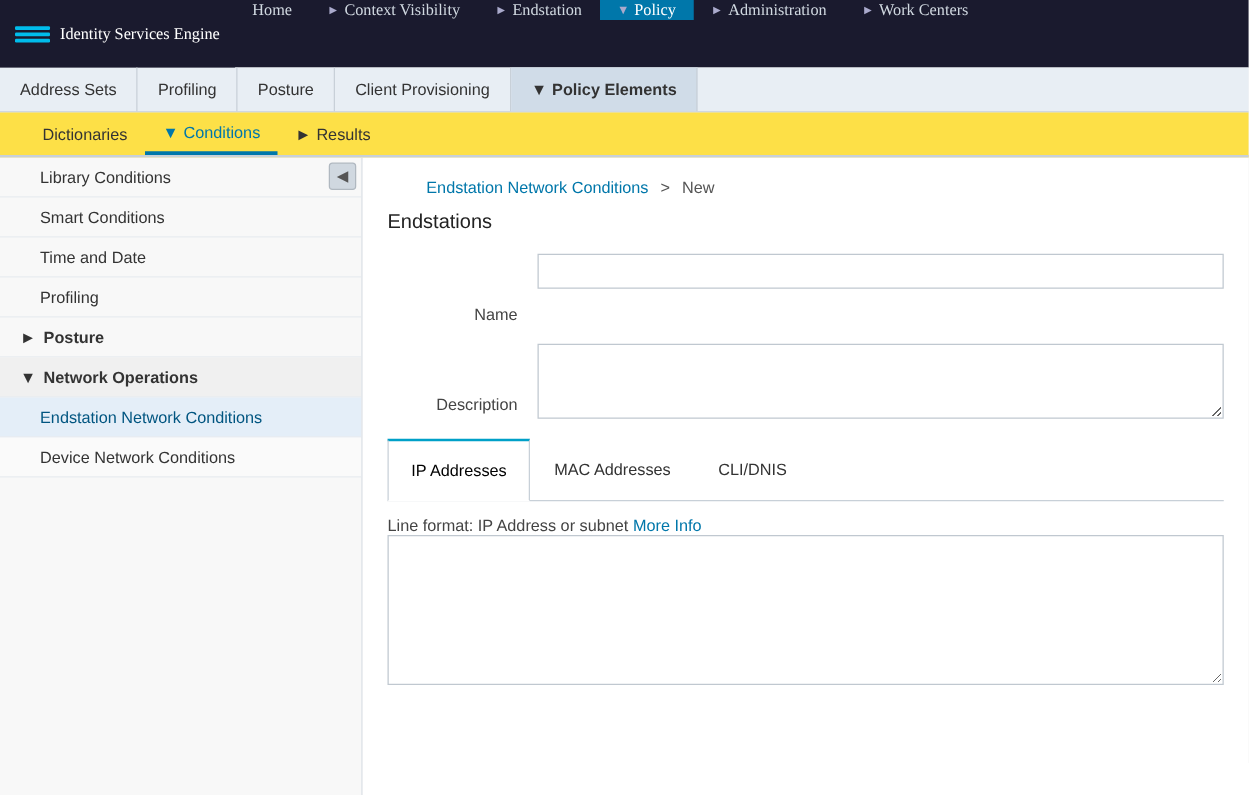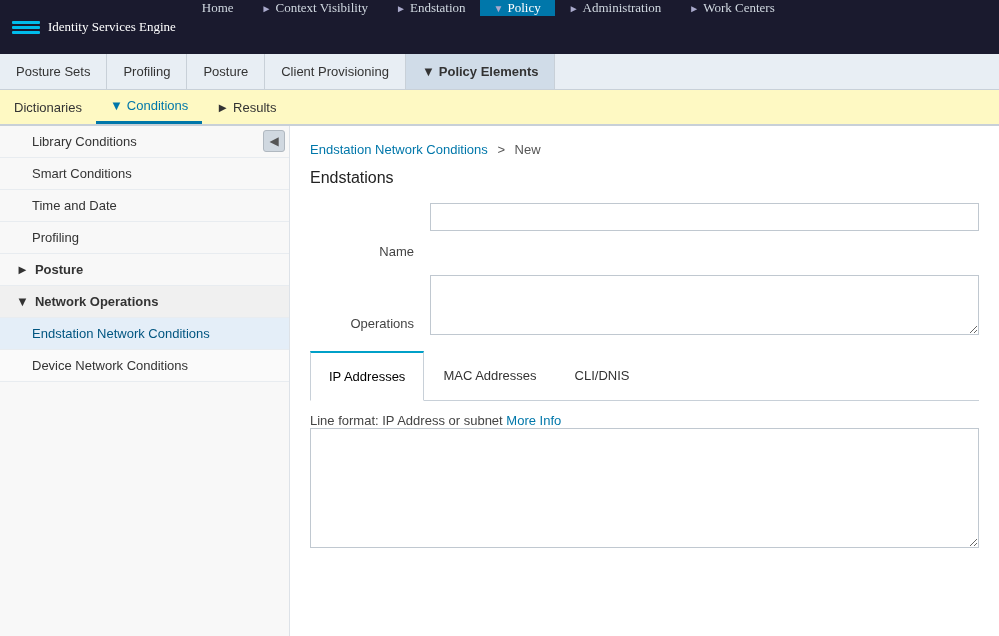--- a/index.html
+++ b/index.html
@@ -81,26 +81,26 @@
       border-right: 1px solid #c8d0d8;
       gap: 4px;
     }
     .second-nav .tab.active {
       background: #d0dce8;
       font-weight: bold;
     }
 
     
     .third-nav {
-      background: #fef9c3;
+      background: #fde047;
       display: flex;
       align-items: stretch;
       height: 36px;
       border-bottom: 2px solid #c8d0d8;
-      padding-left: 0;
+      padding-left: 20px;
     }
     .third-nav .tab {
       display: flex;
       align-items: center;
       padding: 0 14px;
       font-size: 13px;
       color: #333;
       cursor: pointer;
       white-space: nowrap;
       gap: 4px;
@@ -181,20 +181,21 @@
     .content {
       flex: 1;
       background: #ffffff;
       overflow-y: auto;
       padding: 16px 20px;
     }
     .breadcrumb {
       font-size: 13px;
       color: #0077aa;
       margin-bottom: 12px;
+      margin-left: 31px;
     }
     .breadcrumb .separator {
       color: #555;
       margin: 0 6px;
     }
     .breadcrumb .current {
       color: #555;
     }
     .section-title {
       font-size: 16px;
@@ -312,21 +313,21 @@
     </div>
     <div class="nav-item">
       <span class="arrow">►</span>
       <span>Work Centers</span>
     </div>
   </div>
 </div>
 
 <div class="second-nav">
   <div class="tab">
-    <span>Posture Sets</span>
+    <span>Address Sets</span>
   </div>
   <div class="tab">
     <span>Profiling</span>
   </div>
   <div class="tab">
     <span>Posture</span>
   </div>
   <div class="tab">
     <span>Client Provisioning</span>
   </div>
@@ -398,21 +399,21 @@
     <div class="section-title">Endstations</div>
 
     
     <div class="form-row">
       <div class="form-label">Name</div>
       <input class="form-input" type="text" value="" style="">
     </div>
 
     
     <div class="form-row">
-      <div class="form-label">Operations</div>
+      <div class="form-label">Description</div>
       <textarea class="form-textarea" style=""></textarea>
     </div>
 
     
     <div class="tab-group">
       <div class="tab active">
         <span>IP Addresses</span>
       </div>
       <div class="tab">
         <span>MAC Addresses</span>

